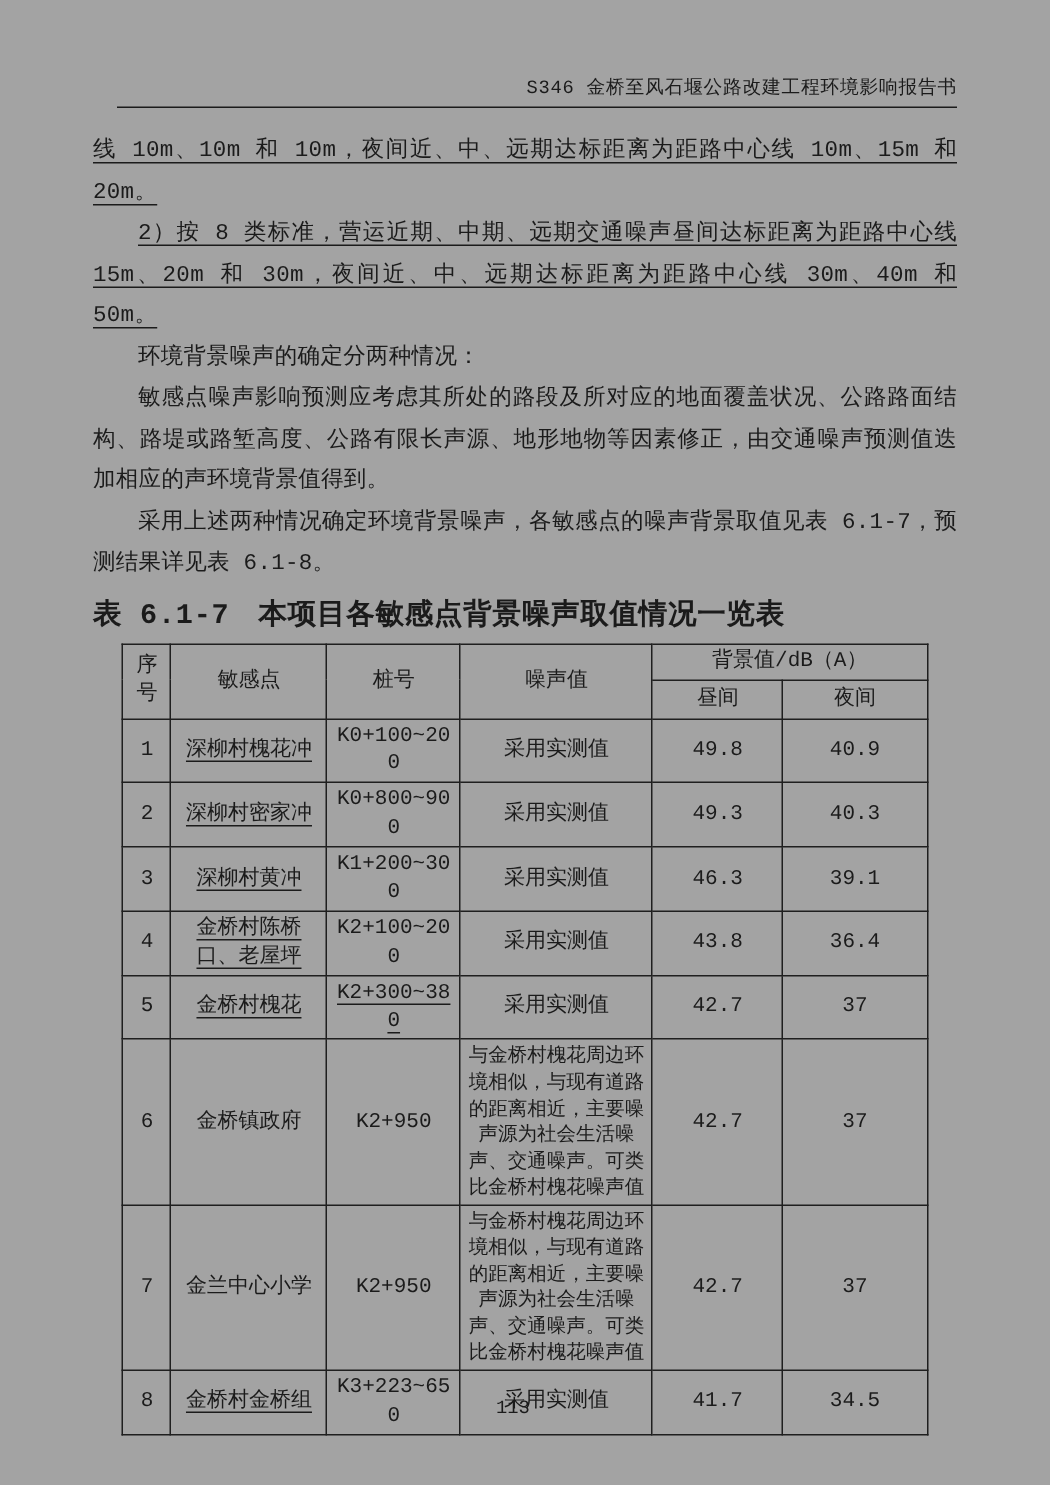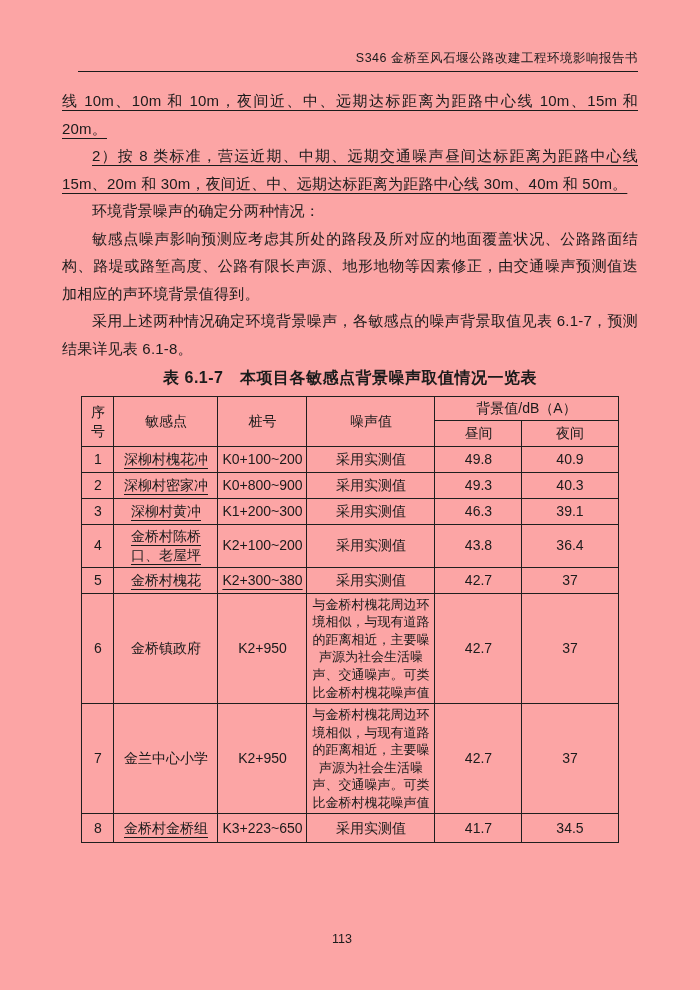--- a/index.html
+++ b/index.html
@@ -1,23 +1,23 @@
 <!DOCTYPE html>
 <html><head>
 <meta charset="utf-8">
 <style>
   * { box-sizing: border-box; }
   html, body { margin: 0; padding: 0; background: #ffffff; }
   .page {
     position: relative;
     width: 700px;
     height: 990px;
-    background: #fca5a5;
+    background: #a3a3a3;
     color: #1b1b1b;
-    font-family: Liberation Sans, sans-serif;
+    font-family: Liberation Mono, monospace;
     padding: 50px 62px 0 62px;
     overflow: hidden;
   }
   
   .hdr { padding: 0 0 5px 16px; }
   .hdr-title {
     text-align: right;
     font-size: 12.5px;
     letter-spacing: 0.5px;
     color: #1b1b1b;
@@ -37,23 +37,23 @@
   }
   .indent { text-indent: 2em; }
   .u, .u-span {
     text-decoration: underline;
     text-underline-offset: 3.5px;
     text-decoration-thickness: 1px;
   }
   
   .tbl-title {
     margin: 6px 0 7px 0;
-    text-align: center;
+    text-align: left;
     font-weight: bold;
-    font-size: 16px;
+    font-size: 19px;
     letter-spacing: 0.5px;
   }
   table.noise {
     width: 536px;
     margin: 0 auto;
     border-collapse: collapse;
     table-layout: fixed;
     font-size: 14px;
     color: #1b1b1b;
   }

